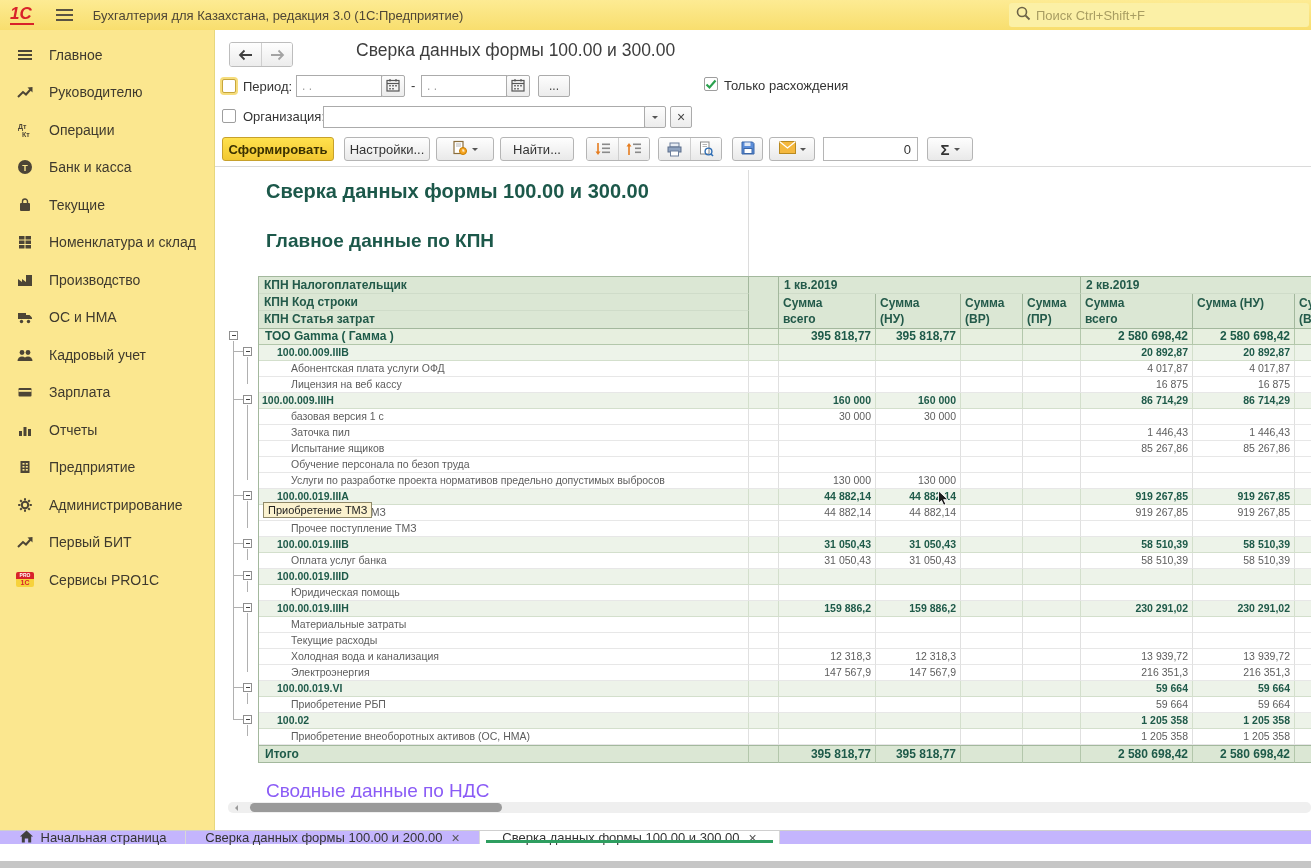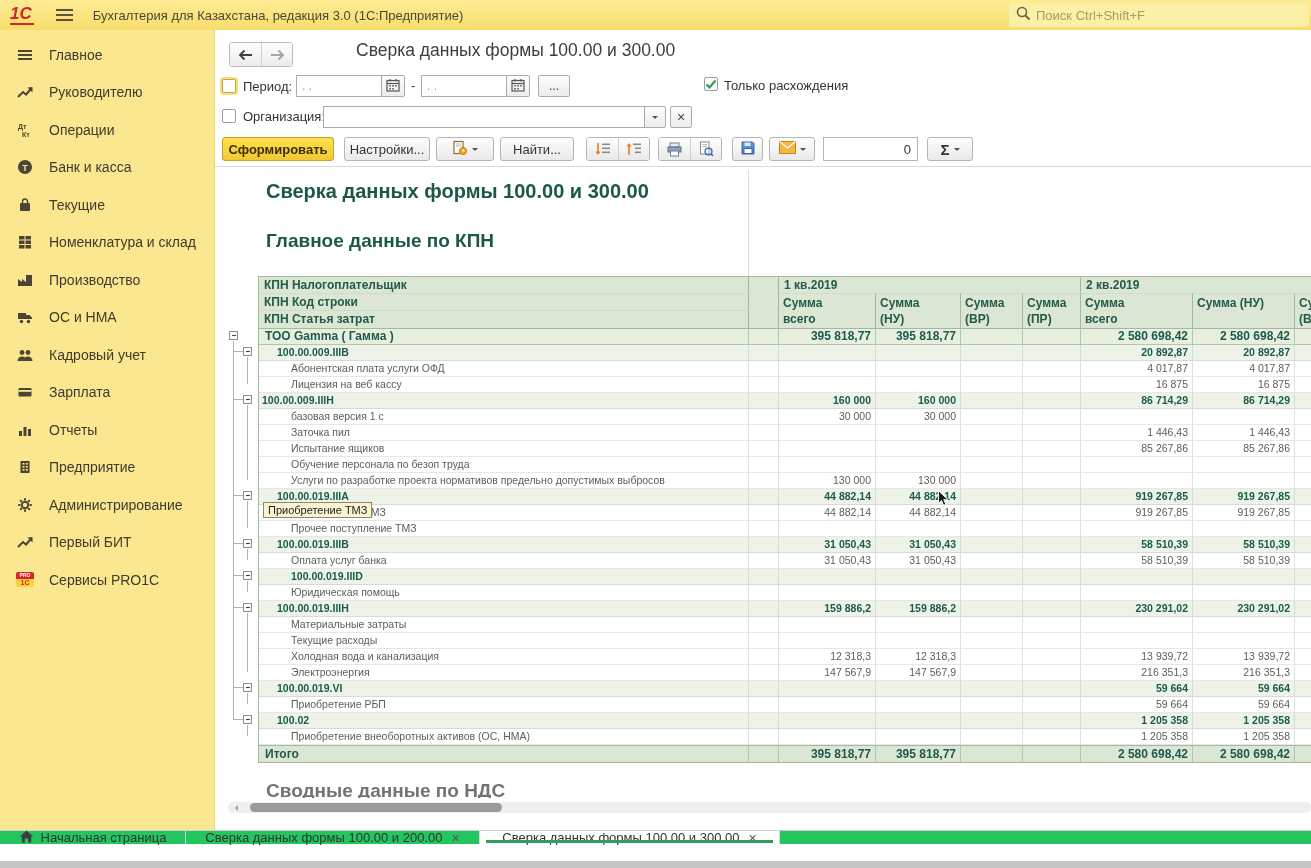--- a/index.html
+++ b/index.html
@@ -47,21 +47,21 @@
 .seg{width:31px;display:flex;align-items:center;justify-content:center;background:linear-gradient(#fefefe,#e9e9e9);cursor:pointer}
 .seg+.seg{border-left:1px solid #cfcfcf}
 .caret{display:inline-block;width:0;height:0;border:3.5px solid transparent;border-top-color:#555;margin-top:4px}
 .numfield{position:absolute;top:107px;height:24px;border:1px solid #b5b5b5;font-size:13px;color:#333;text-align:right;padding:0 6px;outline:none;font-family:inherit}
 .tb-divider{position:absolute;left:0;top:136px;width:1096px;height:1px;background:#dadada}
 
 
 .canvas{position:absolute;left:13px;top:140px;width:1083px;height:628px;overflow:hidden;background:#fff}
 .rpt-title{position:absolute;left:38px;top:10px;font-size:20px;font-weight:bold;color:#1c584a}
 .rpt-sub{position:absolute;left:38px;top:60px;font-size:19px;font-weight:bold;color:#1c584a}
-.rpt-nds{position:absolute;left:38px;top:610px;font-size:19px;font-weight:bold;color:#737373}
+.rpt-nds{position:absolute;left:38px;top:610px;font-size:19px;font-weight:normal;color:#8b5cf6}
 .title-vline{position:absolute;left:520px;top:0;width:1px;height:106px;background:#dcdcdc}
 .tbl{position:absolute;left:30px;top:106px;width:1116px;border-top:1px solid #a3b89d;border-left:1px solid #a3b89d;font-size:10.5px}
 .hdr{display:flex}
 .hleft{display:flex;flex-direction:column;flex:none}
 .hl-r{background:#dbe7d4;border-right:1px solid #a3b89d;border-bottom:1px solid #cfdcc9;padding:1px 5px;font-weight:bold;color:#235a4a;font-size:12px;white-space:nowrap;overflow:hidden}
 .hleft .hl-r:last-child{border-bottom-color:#a3b89d}
 .hsep{flex:none;background:#dbe7d4;border-right:1px solid #a3b89d;border-bottom:1px solid #a3b89d}
 .hq{flex:none}
 .hq-title{height:17px;background:#dbe7d4;border-right:1px solid #a3b89d;border-bottom:1px solid #cfdcc9;font-weight:bold;color:#235a4a;padding:1px 5px;font-size:12px}
 .hq-cols{display:flex}
@@ -88,21 +88,21 @@
 
 .hscroll{position:absolute;left:13px;top:772px;width:1083px;height:11px;background:#efefef;border-radius:5px}
 .hthumb{position:absolute;left:22px;top:1px;width:252px;height:9px;background:#9a9a9a;border-radius:5px;cursor:pointer}
 .harrow{position:absolute;left:4px;top:2.5px;width:0;height:0;border:3px solid transparent;border-right-color:#9a9a9a}
 
 
 .celltip{position:absolute;left:48px;top:472px;background:#fbf2cf;border:1px solid #8f8868;padding:0 4px;font-size:11px;color:#222;height:16px;line-height:15px;z-index:10;white-space:nowrap}
 .cursor{position:absolute;left:722px;top:460px;z-index:11}
 
 
-.tabbar{position:absolute;left:0;top:830px;width:1311px;height:14px;background:#22c55e;border-top:1px solid #cfcfcf;display:flex}
+.tabbar{position:absolute;left:0;top:830px;width:1311px;height:14px;background:#c4b5fd;border-top:1px solid #cfcfcf;display:flex}
 .tab{position:relative;height:100%;display:flex;align-items:center;justify-content:center;gap:7px;font-size:13px;color:#333;border-right:1px solid #d8d8d8;cursor:pointer;flex:none}
 .tab.active{background:#fff}
 .tab-underline{position:absolute;left:6px;right:6px;bottom:1px;height:3px;background:#2e9e60}
 .tab-close{color:#555;font-size:14px;margin-left:2px;cursor:pointer}
 .bottomstrip{position:absolute;left:0;top:861px;width:1311px;height:7px;background:#c6c6c6}
 </style>
 </head>
 <body>
 
 <div class="topbar">
@@ -624,21 +624,21 @@
             <div class="tcell c-sep" style="width: 30px;"></div>
             <div class="tcell c-val" style="width: 97px;">31 050,43</div>
             <div class="tcell c-val" style="width: 85px;">31 050,43</div>
             <div class="tcell c-val" style="width: 62px;"></div>
             <div class="tcell c-val" style="width: 58px;"></div>
             <div class="tcell c-val" style="width: 112px;">58 510,39</div>
             <div class="tcell c-val" style="width: 102px;">58 510,39</div>
             <div class="tcell c-val" style="width: 80px;"></div>
           </div>
           <div class="trow t-group">
-            <div class="tcell c-label" style="width: 490px; padding-left: 32px;">100.00.019.IIID</div>
+            <div class="tcell c-label" style="width: 490px; padding-left: 18px;">100.00.019.IIID</div>
             <div class="tcell c-sep" style="width: 30px;"></div>
             <div class="tcell c-val" style="width: 97px;"></div>
             <div class="tcell c-val" style="width: 85px;"></div>
             <div class="tcell c-val" style="width: 62px;"></div>
             <div class="tcell c-val" style="width: 58px;"></div>
             <div class="tcell c-val" style="width: 112px;"></div>
             <div class="tcell c-val" style="width: 102px;"></div>
             <div class="tcell c-val" style="width: 80px;"></div>
           </div>
           <div class="trow t-leaf">

